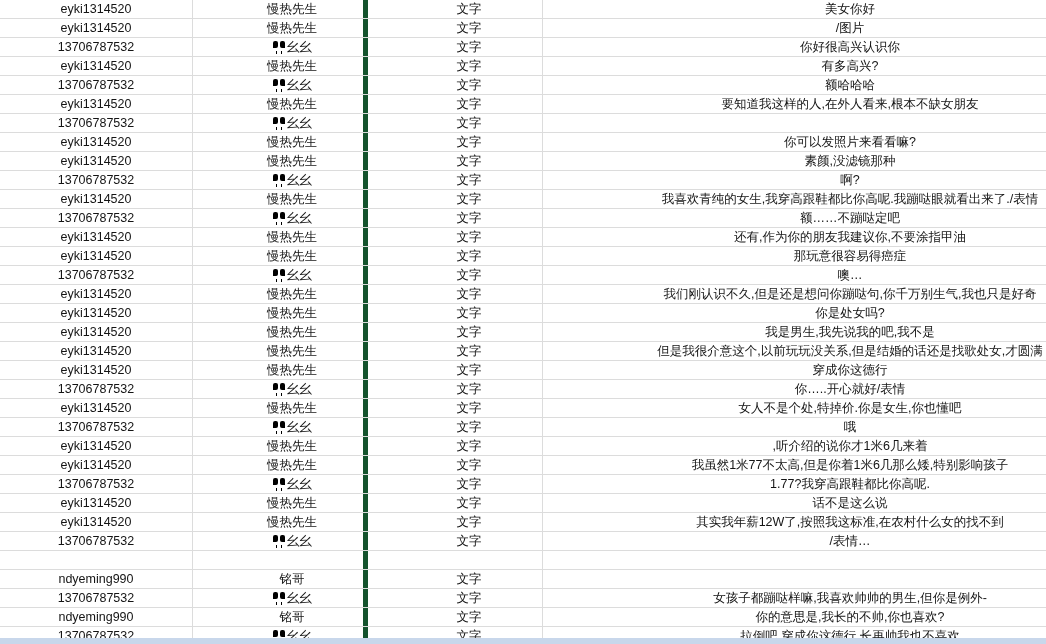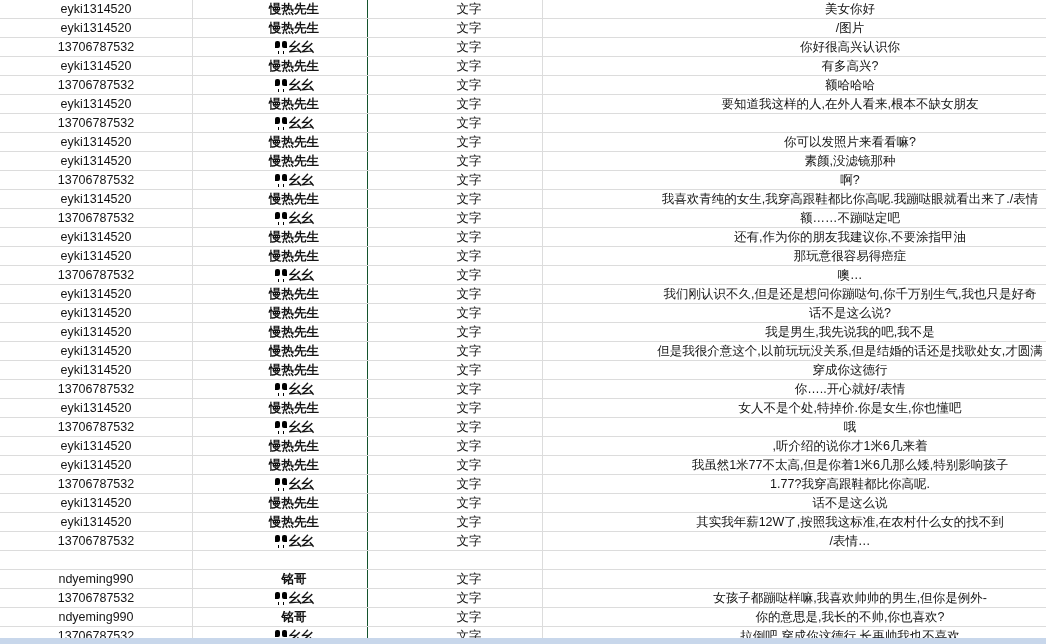--- a/index.html
+++ b/index.html
@@ -33,21 +33,21 @@
     height: 18px;
     line-height: 18px;
     font-size: 12.5px;
     color: #141414;
     text-align: center;
     white-space: nowrap;
     overflow: hidden;
     flex: 0 0 auto;
   }
   .col-account  { width: 193px; border-right: 1px solid #dcdcdc; }
-  .col-nickname { width: 147px; border-right: 1px solid #14532d; font-weight: bold; }
+  .col-nickname { width: 147px; border-right: 5px solid #14532d; }
   .col-type     { width: 147px; border-right: 1px solid #dcdcdc; }
   .col-message  { width: 558px; text-align: center; }
   
   .nick-glyph {
     display: inline-block;
     position: relative;
     width: 14px;
     height: 12px;
     vertical-align: -1px;
     margin-right: 1px;
@@ -181,21 +181,21 @@
       <div class="row">
         <div class="cell col-account"><span>eyki1314520</span></div>
         <div class="cell col-nickname"><span>慢热先生</span></div>
         <div class="cell col-type"><span>文字</span></div>
         <div class="cell col-message"><span>我们刚认识不久,但是还是想问你蹦哒句,你千万别生气,我也只是好奇</span></div>
       </div>
       <div class="row">
         <div class="cell col-account"><span>eyki1314520</span></div>
         <div class="cell col-nickname"><span>慢热先生</span></div>
         <div class="cell col-type"><span>文字</span></div>
-        <div class="cell col-message"><span>话不是这么说?</span></div>
+        <div class="cell col-message"><span>你是处女吗?</span></div>
       </div>
       <div class="row">
         <div class="cell col-account"><span>eyki1314520</span></div>
         <div class="cell col-nickname"><span>慢热先生</span></div>
         <div class="cell col-type"><span>文字</span></div>
         <div class="cell col-message"><span>我是男生,我先说我的吧,我不是</span></div>
       </div>
       <div class="row">
         <div class="cell col-account"><span>eyki1314520</span></div>
         <div class="cell col-nickname"><span>慢热先生</span></div>

